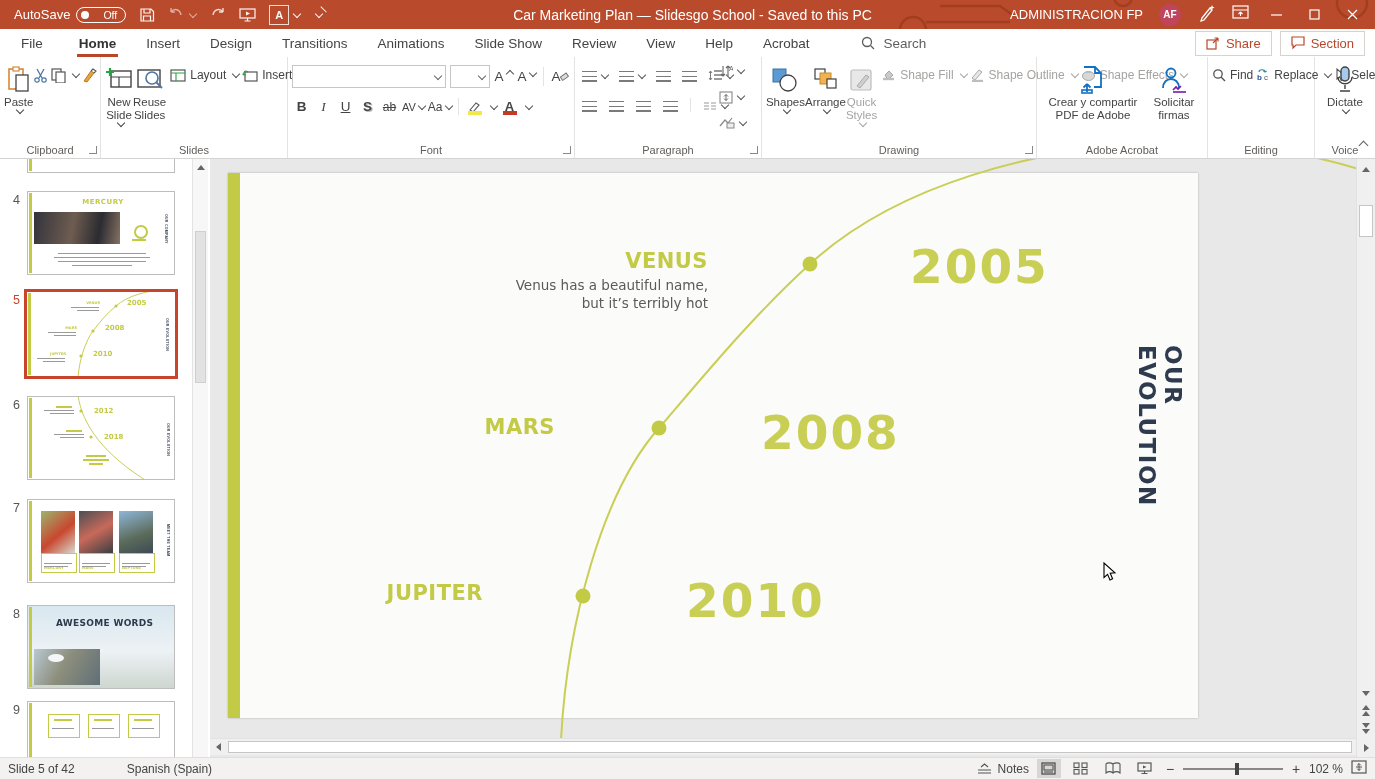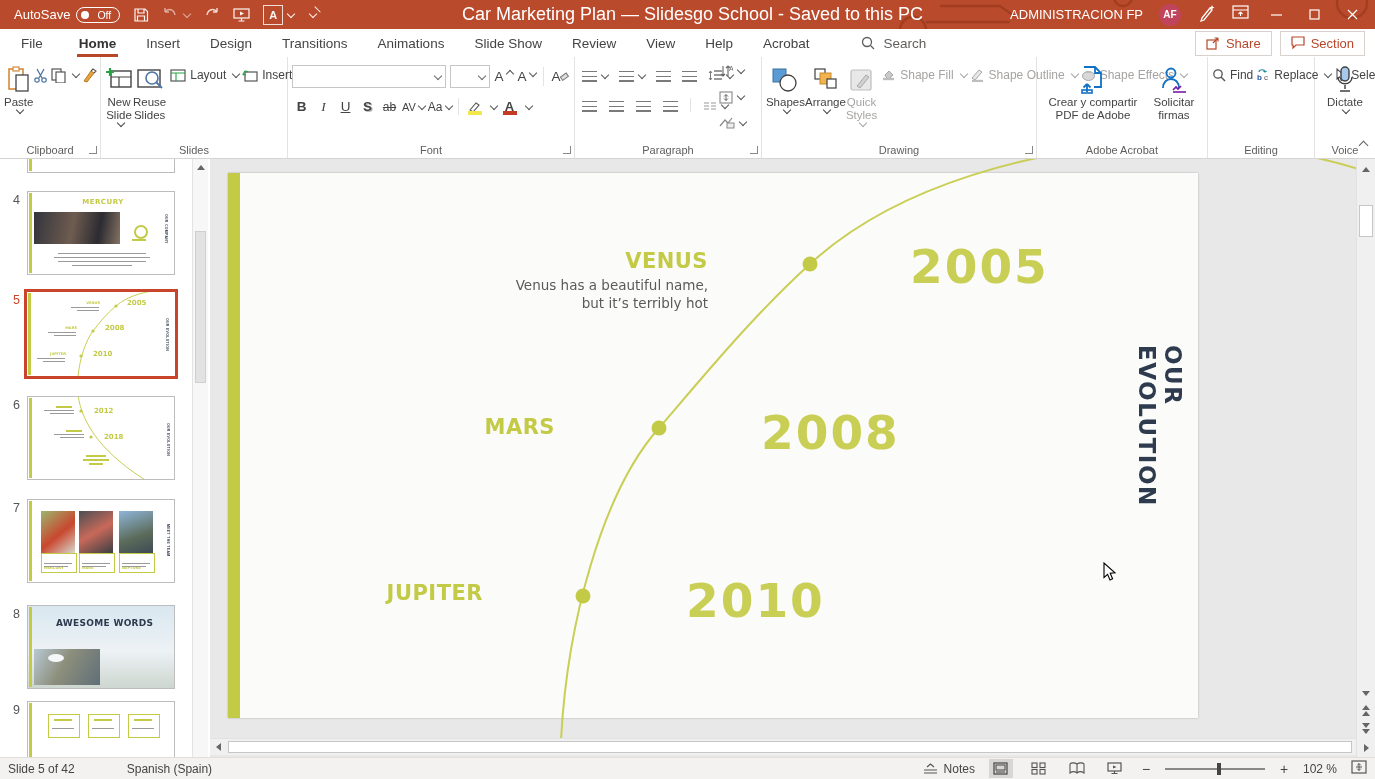--- a/index.html
+++ b/index.html
@@ -4,30 +4,30 @@
 <style>
   html,body{margin:0;padding:0;width:1375px;height:779px;overflow:hidden;
     font-family:"Liberation Sans",sans-serif;-webkit-font-smoothing:antialiased;background:#fff}
   .app{position:relative;width:1375px;height:779px;display:flex;flex-direction:column}
 
   
   .titlebar{position:relative;height:29px;background:#BA4A2C;color:#fff;display:flex;align-items:center;flex:0 0 29px;overflow:hidden}
   .tb-deco{position:absolute;inset:0;pointer-events:none}
   .qat{display:flex;align-items:center;gap:13px;padding-left:14px;z-index:2}
   .autosave{display:flex;align-items:center;gap:6px;font-size:13px}
-  .pill{display:flex;align-items:center;gap:8px;border:1px solid #fff;border-radius:9px;padding:1px 8px 1px 4px;font-size:10.5px}
+  .pill{display:flex;align-items:center;gap:14px;border:1px solid #fff;border-radius:9px;padding:1px 8px 1px 4px;font-size:10.5px}
   .pill .dot{width:8px;height:8px;border-radius:50%;background:#fff}
   .qbtn{display:flex;align-items:center;gap:2px;opacity:.95;cursor:default}
   .qbtn.dim{opacity:.55}
   .abox{width:18px;height:18px;border:1px solid rgba(255,255,255,.85);display:flex;align-items:center;justify-content:center;font-size:11px;font-weight:700}
   .chev{display:inline-block;width:5px;height:5px;border-right:1.3px solid currentColor;border-bottom:1.3px solid currentColor;transform:rotate(45deg);margin-left:3px;margin-top:-2px}
   .chev.up{transform:rotate(225deg);margin-top:3px}
   .overbar{position:relative}
   .overbar:before{content:"";position:absolute;left:-1px;top:-4px;width:8px;height:1.3px;background:#fff}
-  .doc-title{position:absolute;left:10px;right:0;text-align:center;font-size:18px;color:#fff;z-index:1}
+  .doc-title{position:absolute;left:10px;right:0;text-align:center;font-size:14px;color:#fff;z-index:1}
   .tb-right{position:absolute;right:0;top:0;height:29px;display:flex;align-items:center;gap:16px;padding-right:12px;z-index:2}
   .acct{font-size:13px}
   .avatar{width:22px;height:22px;border-radius:50%;background:#C0455C;display:flex;align-items:center;justify-content:center;font-size:10px;font-weight:700}
   .winbtn{width:22px;height:22px;display:flex;align-items:center;justify-content:center}
 
   
   .tabrow{height:28px;flex:0 0 28px;background:#fff;display:flex;align-items:center;font-size:13.5px;color:#444;border-bottom:0}
   .tab{padding:0 15px;height:28px;display:flex;align-items:center;position:relative;cursor:default}
   .tab.file{padding:0 21px}
   .tab.active{font-weight:700;color:#333}
@@ -96,21 +96,21 @@
   .strip{flex:1;background:#E9E8E8}
 
   .vscroll{position:relative;width:18px;flex:0 0 18px;background:#F0F0F0;border-left:1px solid #E2E2E2}
   .vbtn{position:absolute;left:0;width:18px;height:16px;display:flex;align-items:center;justify-content:center}
   .vthumb{position:absolute;left:2px;right:2px;top:46px;height:30px;background:#fff;border:1px solid #C6C6C6}
   .dbl{display:flex;flex-direction:column;gap:1px;align-items:center}
 
   
   .statusbar{height:21px;flex:0 0 21px;background:#F3F2F1;border-top:1px solid #E1DFDD;display:flex;align-items:center;font-size:12px;color:#444}
   .sb-left{display:flex;gap:52px;padding-left:8px}
-  .sb-right{margin-left:auto;display:flex;align-items:center;gap:14px;padding-right:8px}
+  .sb-right{margin-left:auto;display:flex;align-items:center;gap:8px;padding-right:8px}
   .viewbtn{width:24px;height:19px;display:flex;align-items:center;justify-content:center}
   .viewbtn.on{background:#D8D6D4}
   .zslider{width:100px;height:2px;background:#8a8886;position:relative}
   .zthumb{position:absolute;left:52px;top:-5px;width:4px;height:12px;background:#444}
   .zsign{font-size:14px;color:#444;width:10px;text-align:center}
 </style>
 </head>
 <body>
 
 <div class="app">

